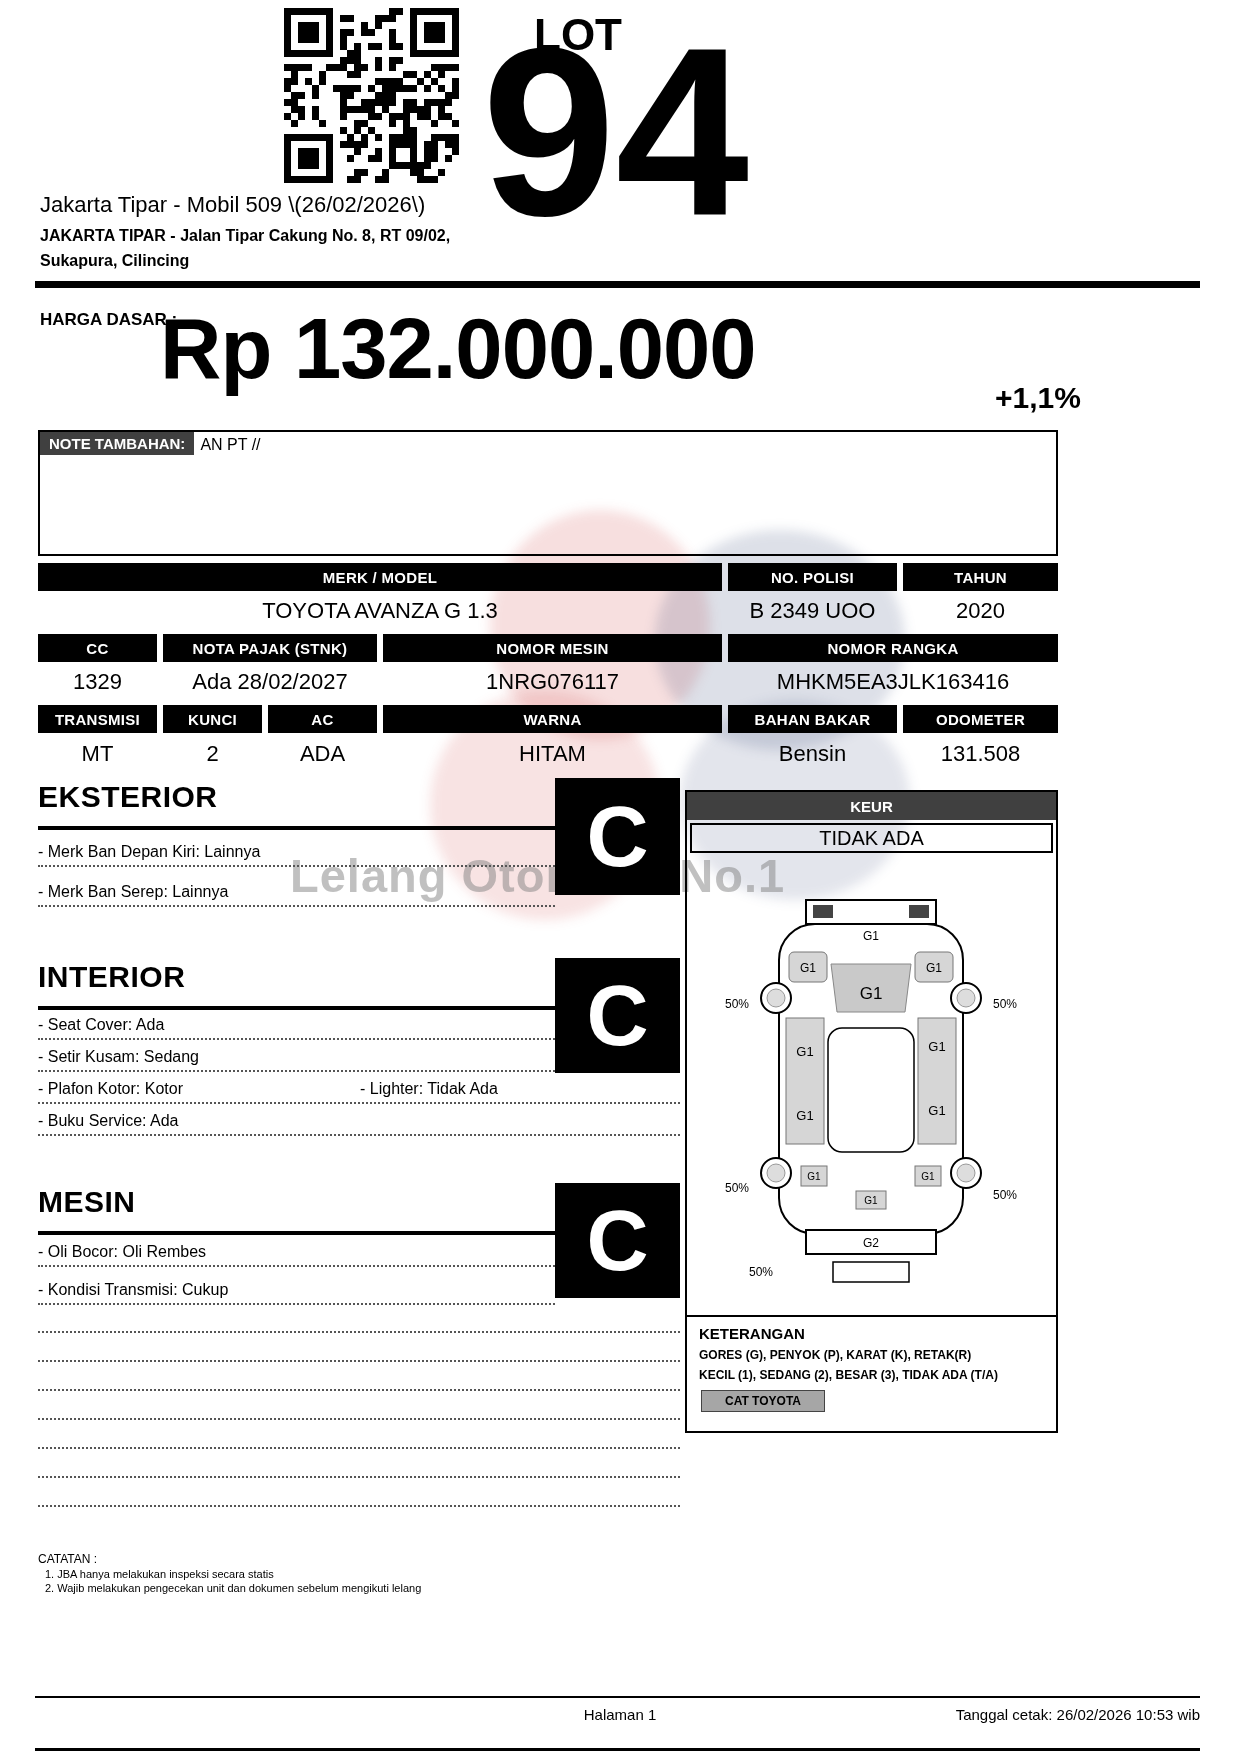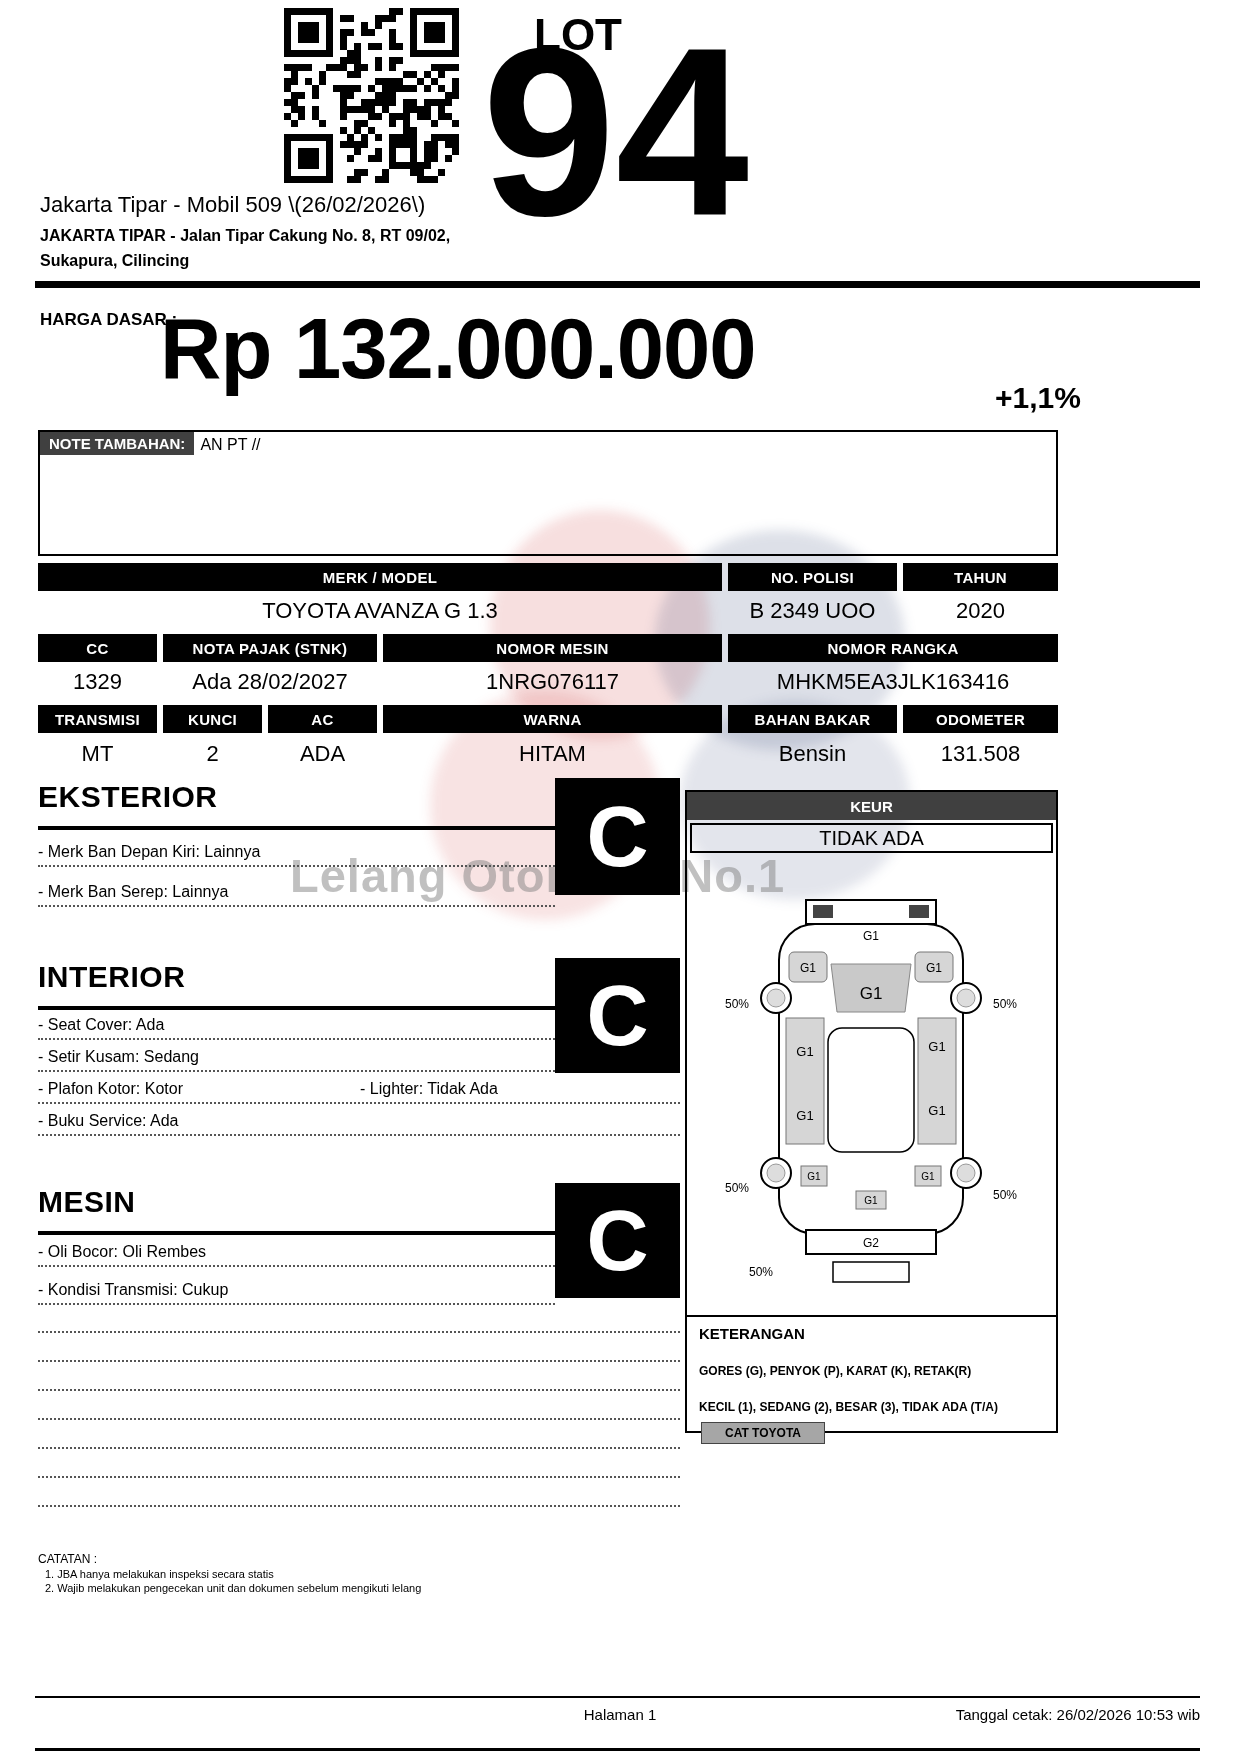--- a/index.html
+++ b/index.html
@@ -21,21 +21,21 @@
   .item { font-size:16px; border-bottom:2px dotted #555; height:24px; }
   .eline { border-bottom:2px dotted #555; height:0; }
   .panel { border:2px solid #000; }
   .keur-bar { background:#404040; color:#fff; font-weight:bold; font-size:15px;
               display:flex; align-items:center; justify-content:center; height:28px; }
   .keur-val { border:2px solid #000; display:flex; align-items:center; justify-content:center;
               font-size:20px; }
   .note-label { background:#404040; color:#fff; font-weight:bold; font-size:15px; padding:3px 9px; }
   .ket { border-top:2px solid #000; padding:8px 12px; }
   .ket-title { font-size:15px; font-weight:bold; }
-  .ket-line { font-size:12px; font-weight:bold; margin-top:22px; }
+  .ket-line { font-size:12px; font-weight:bold; margin-top:6px; }
   .ket-btn { display:inline-block; margin-top:8px; margin-left:2px; width:124px; text-align:center;
              background:#a6a6a6; border:1px solid #444; font-size:12px; font-weight:bold; padding:3px 0; }
   .small { font-size:11px; }
 </style>
 </head>
 <body>
 
 <div class="page">
 
   <div class="wm" style="left:490px;top:510px;width:220px;height:230px;background:rgba(200,40,40,.15);"></div>

